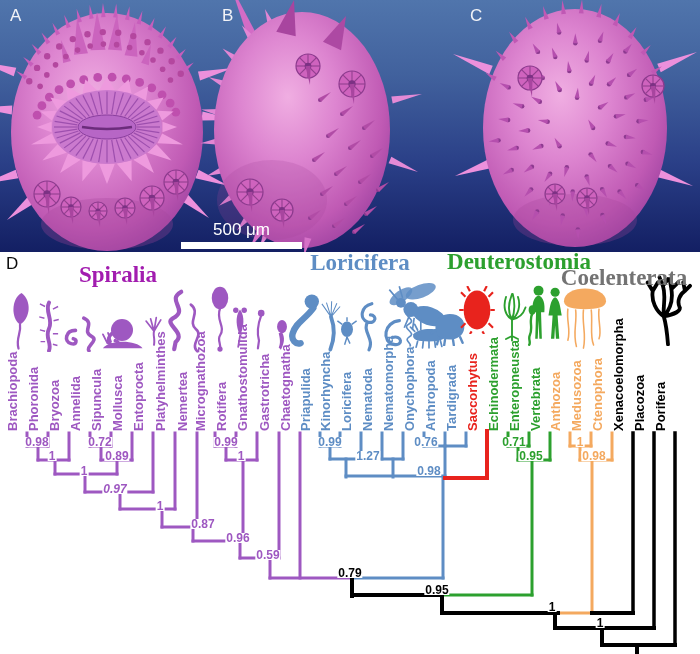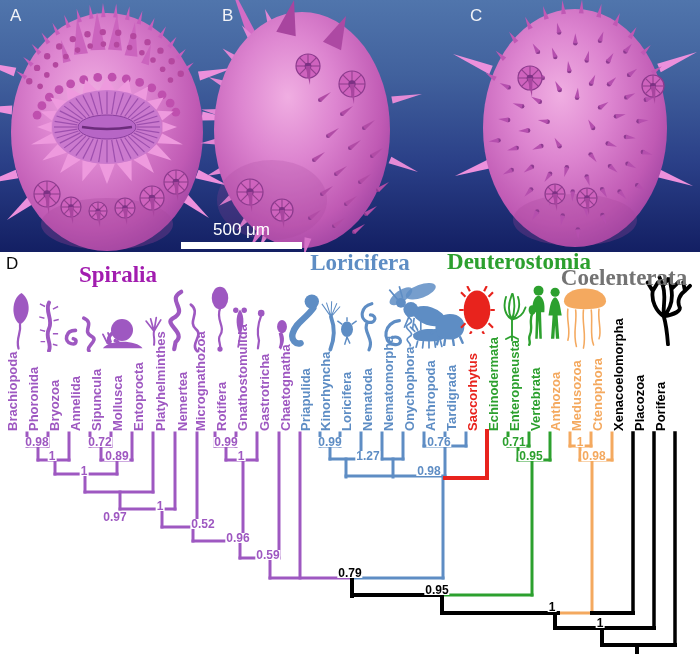--- a/index.html
+++ b/index.html
@@ -767,30 +767,30 @@
     <line x1="637" y1="645" x2="637" y2="654" stroke="#000000" stroke-width="4" stroke-linecap="square"></line>
     <line x1="487" y1="431" x2="487" y2="478" stroke="#e8231d" stroke-width="4" stroke-linecap="square"></line>
     <line x1="445" y1="478" x2="487" y2="478" stroke="#e8231d" stroke-width="4" stroke-linecap="square"></line>
   </svg>
 <div id="supports">
     <div class="sup" style="left: 37px; top: 437px; color: rgb(158, 88, 193);">0.98</div>
     <div class="sup" style="left: 52px; top: 451px; color: rgb(158, 88, 193);">1</div>
     <div class="sup" style="left: 100px; top: 437px; color: rgb(158, 88, 193);">0.72</div>
     <div class="sup" style="left: 117px; top: 451px; color: rgb(158, 88, 193);">0.89</div>
     <div class="sup" style="left: 84px; top: 466px; color: rgb(158, 88, 193);">1</div>
-    <div class="sup" style="left: 115px; top: 512px; color: rgb(158, 88, 193);">0.97</div>
+    <div class="sup" style="left: 115px; top: 484px; color: rgb(158, 88, 193); font-style: italic;">0.97</div>
     <div class="sup" style="left: 160px; top: 501px; color: rgb(158, 88, 193);">1</div>
-    <div class="sup" style="left: 203px; top: 519px; color: rgb(158, 88, 193);">0.52</div>
+    <div class="sup" style="left: 203px; top: 519px; color: rgb(158, 88, 193);">0.87</div>
     <div class="sup" style="left: 226px; top: 437px; color: rgb(158, 88, 193);">0.99</div>
     <div class="sup" style="left: 241px; top: 451px; color: rgb(158, 88, 193);">1</div>
     <div class="sup" style="left: 238px; top: 533px; color: rgb(158, 88, 193);">0.96</div>
     <div class="sup" style="left: 268px; top: 550px; color: rgb(158, 88, 193);">0.59</div>
     <div class="sup" style="left: 330px; top: 437px; color: rgb(94, 141, 196);">0.99</div>
     <div class="sup" style="left: 368px; top: 451px; color: rgb(94, 141, 196);">1.27</div>
-    <div class="sup" style="left: 439px; top: 437px; color: rgb(94, 141, 196);">0.76</div>
+    <div class="sup" style="left: 426px; top: 437px; color: rgb(94, 141, 196);">0.76</div>
     <div class="sup" style="left: 429px; top: 466px; color: rgb(94, 141, 196);">0.98</div>
     <div class="sup" style="left: 514px; top: 437px; color: rgb(44, 160, 46);">0.71</div>
     <div class="sup" style="left: 531px; top: 451px; color: rgb(44, 160, 46);">0.95</div>
     <div class="sup" style="left: 580px; top: 437px; color: rgb(244, 169, 95);">1</div>
     <div class="sup" style="left: 594px; top: 451px; color: rgb(244, 169, 95);">0.98</div>
     <div class="sup" style="left: 350px; top: 568px; color: rgb(0, 0, 0);">0.79</div>
     <div class="sup" style="left: 437px; top: 585px; color: rgb(0, 0, 0);">0.95</div>
     <div class="sup" style="left: 552px; top: 602px; color: rgb(0, 0, 0);">1</div>
     <div class="sup" style="left: 600px; top: 618px; color: rgb(0, 0, 0);">1</div>
   </div>

